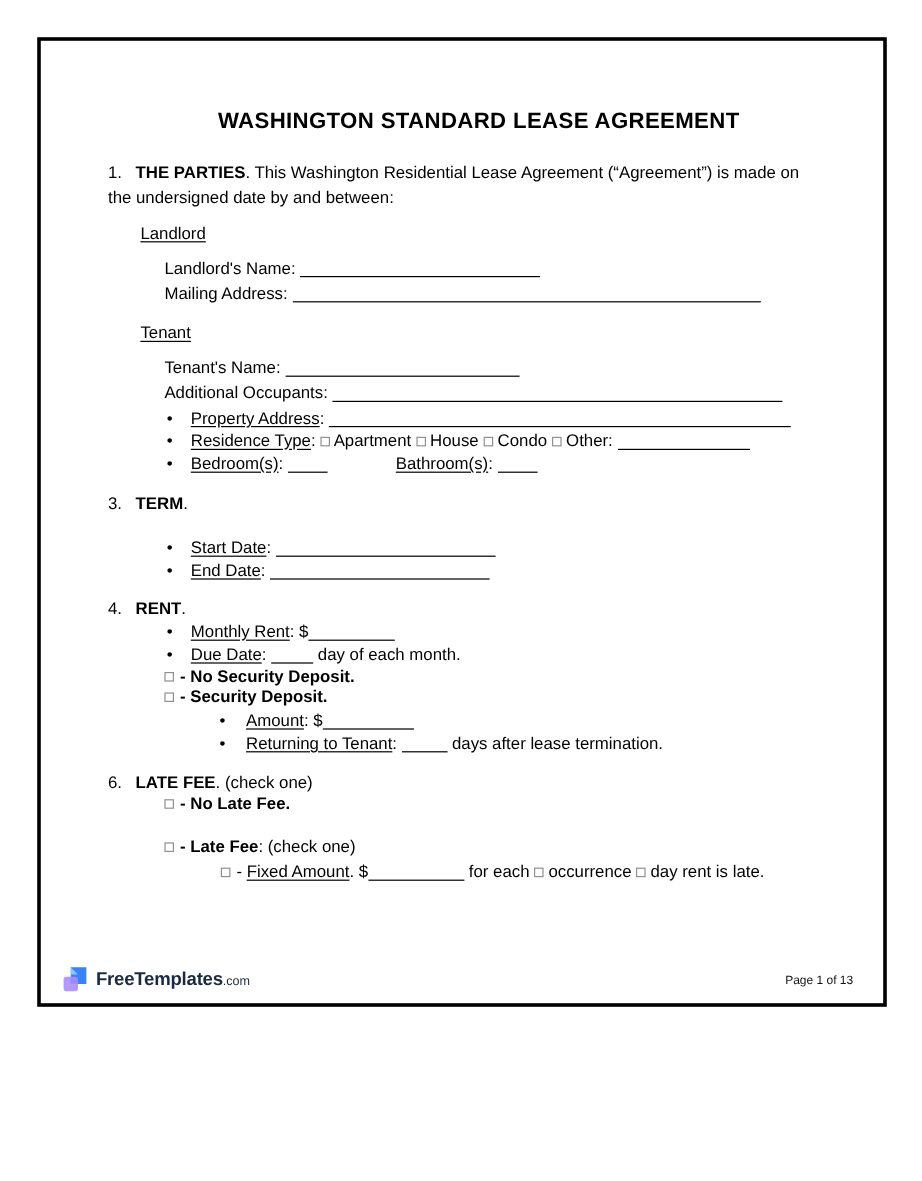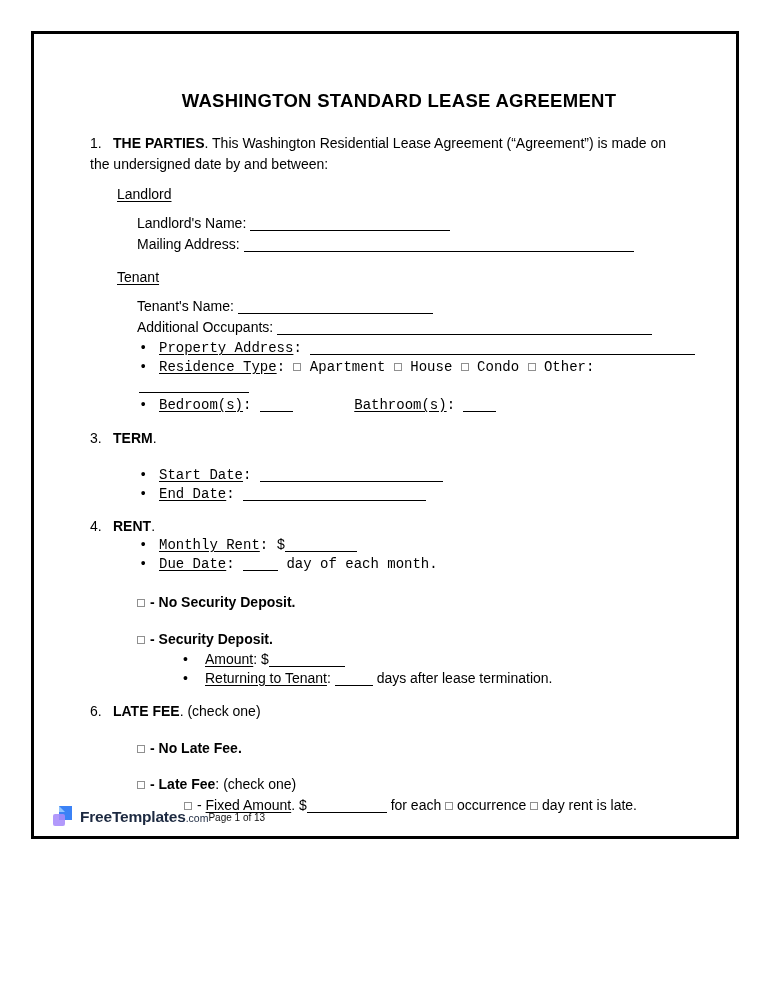--- a/index.html
+++ b/index.html
@@ -32,29 +32,29 @@
   .party-heading { margin:10px 0 0 27px; line-height:18px; text-decoration:underline; text-underline-offset:2px; }
   .party-heading.tenant { margin-top:13px; }
 
   .fill-line { margin-left:47px; line-height:21px; }
   .fill-line.first { margin-top:10px; }
 
   .sec-heading { margin-top:14px; line-height:18px; }
   .sec-heading.mt13 { margin-top:13px; }
   .sec-heading.mt15 { margin-top:15px; }
 
-  .blist { margin-top:1px;font-family:Liberation Mono, monospace; }
+  .blist { margin-top:1px; }
   .blist .row { margin-left:49px; line-height:19px; }
   .blist.spaced { margin-top:19px; }
   .blist.tight { margin-top:1px; }
 
   .blt::before { content:"\2022"; }
   .blt { display:inline-block; width:20px; }
 
-  .checkline { margin-left:47px; line-height:17px; margin-top:20px; }
+  .checkline { margin-left:47px; line-height:17px; }
   .checkline.mt19 { margin-top:19px; }
 
   .sublist { margin-top:2px; }
   .sublist .row { margin-left:93px; line-height:19px; }
   .sublist .blt { width:22px; }
 
   .subcheck { margin-left:94px; line-height:19px; }
   .subcheck.mt3 { margin-top:3px; }
 
   .cb {
@@ -71,21 +71,21 @@
   .w33 { width:33px; } .w35 { width:35px; } .w36 { width:36px; }
   .w38 { width:38px; } .w72 { width:72px; } .w76 { width:76px; }
   .w80 { width:80px; } .w110 { width:110px; } .w183 { width:183px; }
   .w195 { width:195px; } .w200 { width:200px; } .w375 { width:375px; }
   .w385 { width:385px; } .w390 { width:390px; }
 
   .bath-label { margin-left:9px;padding-left:44px; }
 
   .footer {
     position:absolute; left:18px; right:25px; bottom:7px;
-    display:flex; align-items:center;
+    display:flex; justify-content:space-between; align-items:center;
   }
   .logo { display:flex; align-items:center; gap:5px; }
   .brand { font-weight:bold; font-size:15.5px; letter-spacing:-0.2px; color:#1c2940; }
   .brand-tld { font-size:10.5px; color:#1c2940; }
   .page-info { font-size:10px; color:#111; }
 </style>
 </head>
 <body>
 
 <div class="frame">

